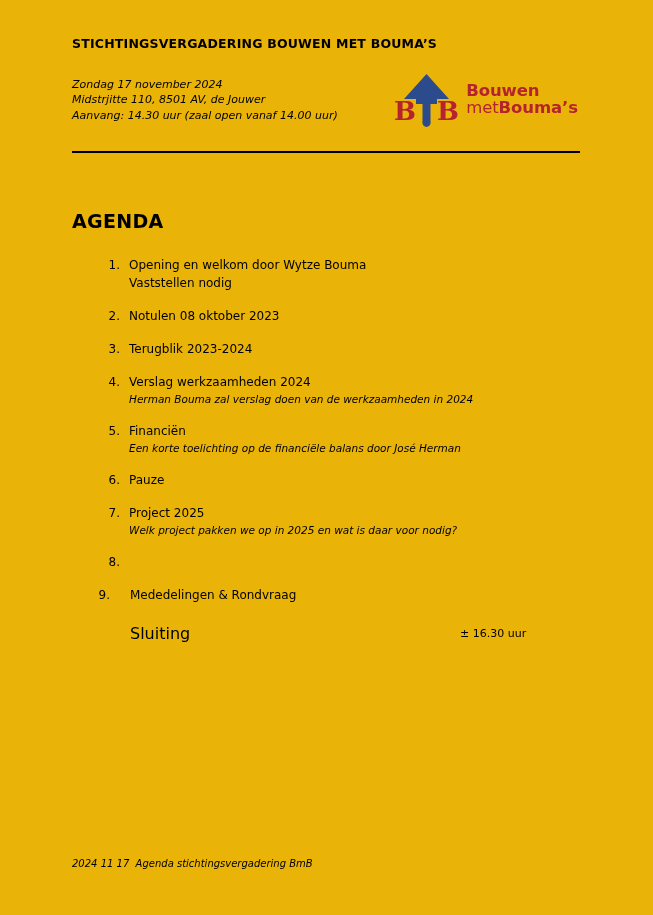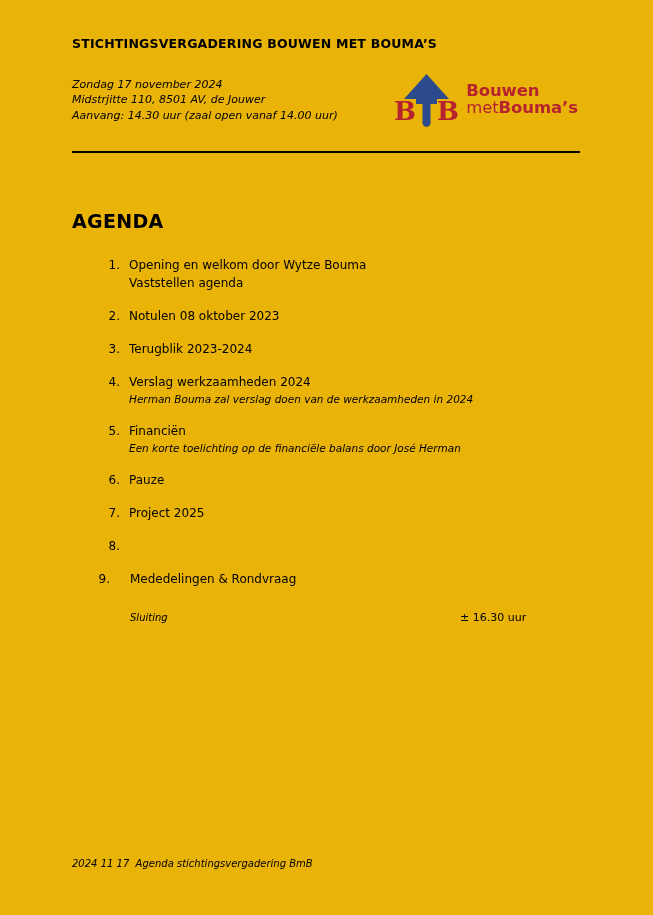--- a/index.html
+++ b/index.html
@@ -166,23 +166,22 @@
   }
 
   .closing {
     position: relative;
     margin-top: 21px;
     margin-left: 58px;
     display: flex;
     align-items: baseline;
   }
   .closing-label {
-    font-size: 10px;
+    font-size: 16px;
     line-height: 18px;
-    font-style: italic;
   }
   .closing-time {
     position: absolute;
     left: 330px;
     font-size: 11px;
     line-height: 18px;
     white-space: nowrap;
   }
 
   
@@ -236,21 +235,21 @@
   <div class="rule"></div>
 
   <div class="agenda-heading">AGENDA</div>
 
   <div class="agenda-list">
 
     <div class="item">
       <div class="item-num">1.</div>
       <div class="item-body">
         <div class="item-title">Opening en welkom door Wytze Bouma</div>
-        <div class="item-title">Vaststellen agenda</div>
+        <div class="item-title">Vaststellen nodig</div>
       </div>
     </div>
 
     <div class="item">
       <div class="item-num">2.</div>
       <div class="item-body">
         <div class="item-title">Notulen 08 oktober 2023</div>
       </div>
     </div>
 
@@ -281,20 +280,21 @@
       <div class="item-num">6.</div>
       <div class="item-body">
         <div class="item-title">Pauze</div>
       </div>
     </div>
 
     <div class="item">
       <div class="item-num">7.</div>
       <div class="item-body">
         <div class="item-title">Project 2025</div>
+        <div class="item-sub">Welk project pakken we op in 2025 en wat is daar voor nodig?</div>
       </div>
     </div>
 
     <div class="item">
       <div class="item-num">8.</div>
     </div>
 
     <div class="item item--nine">
       <div class="item-num">9.</div>
       <div class="item-body">

